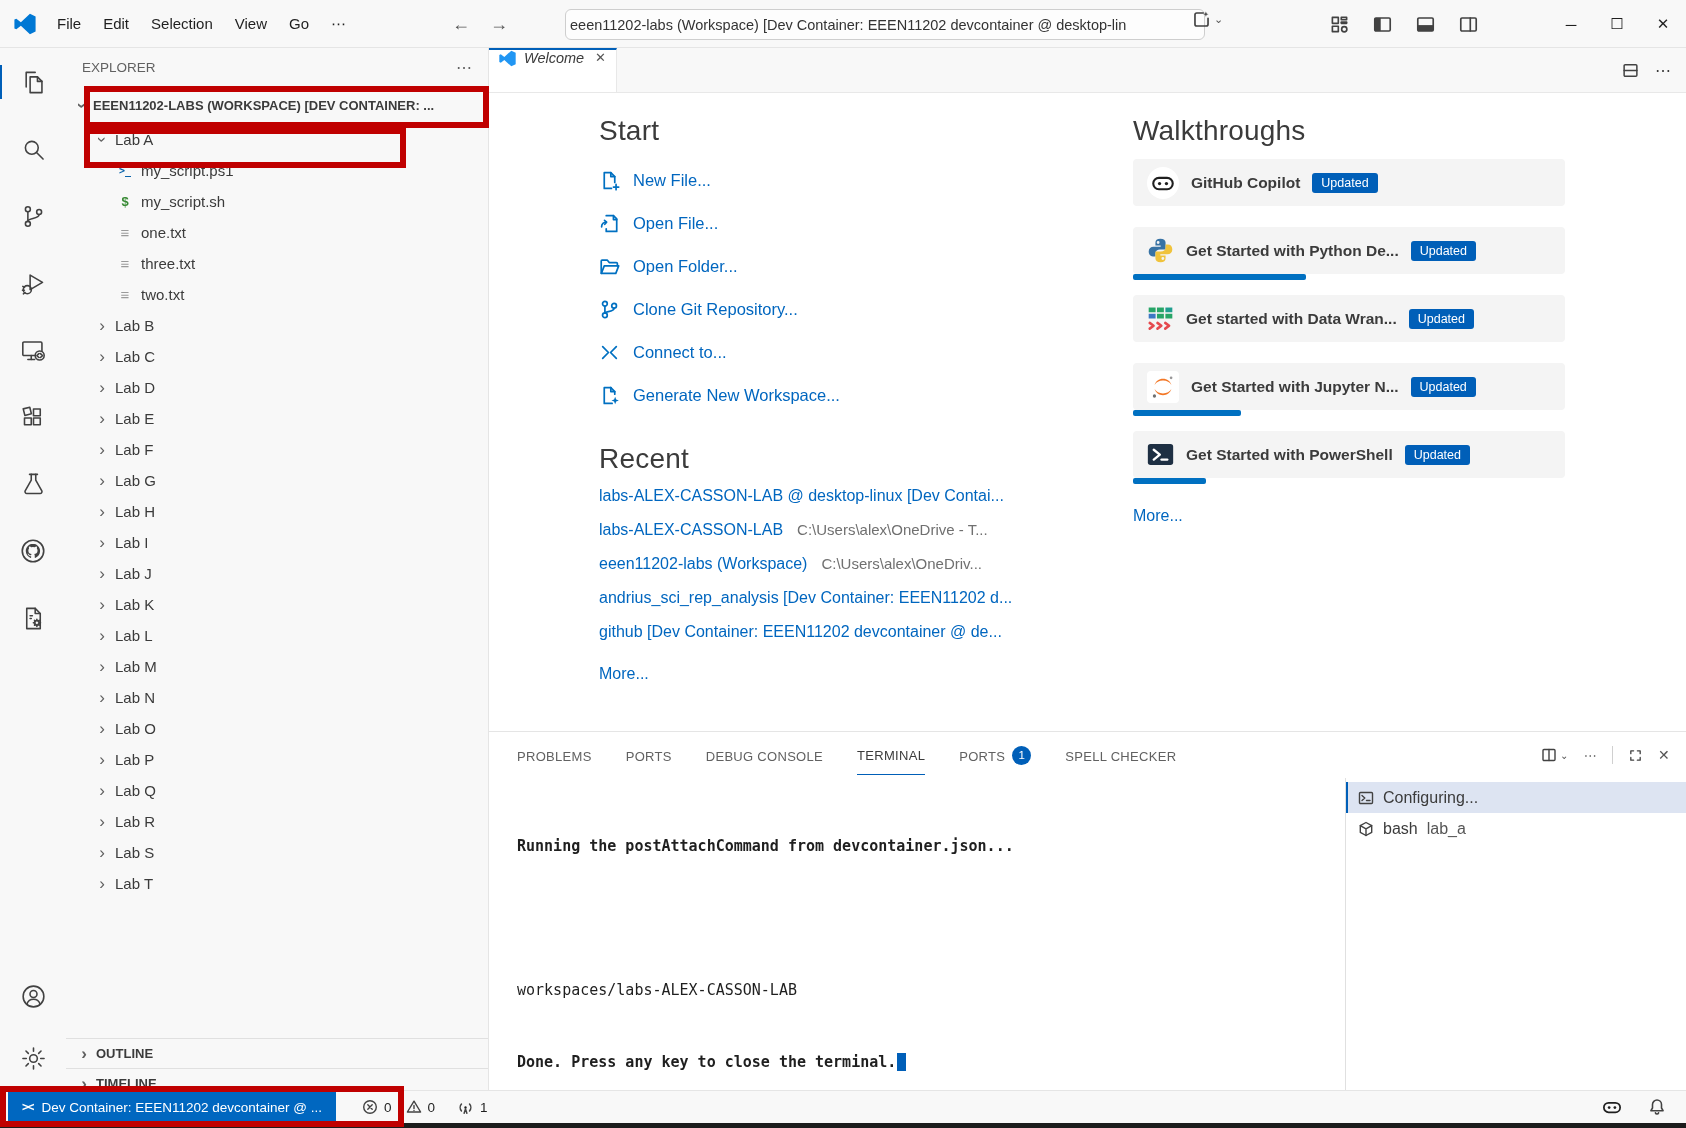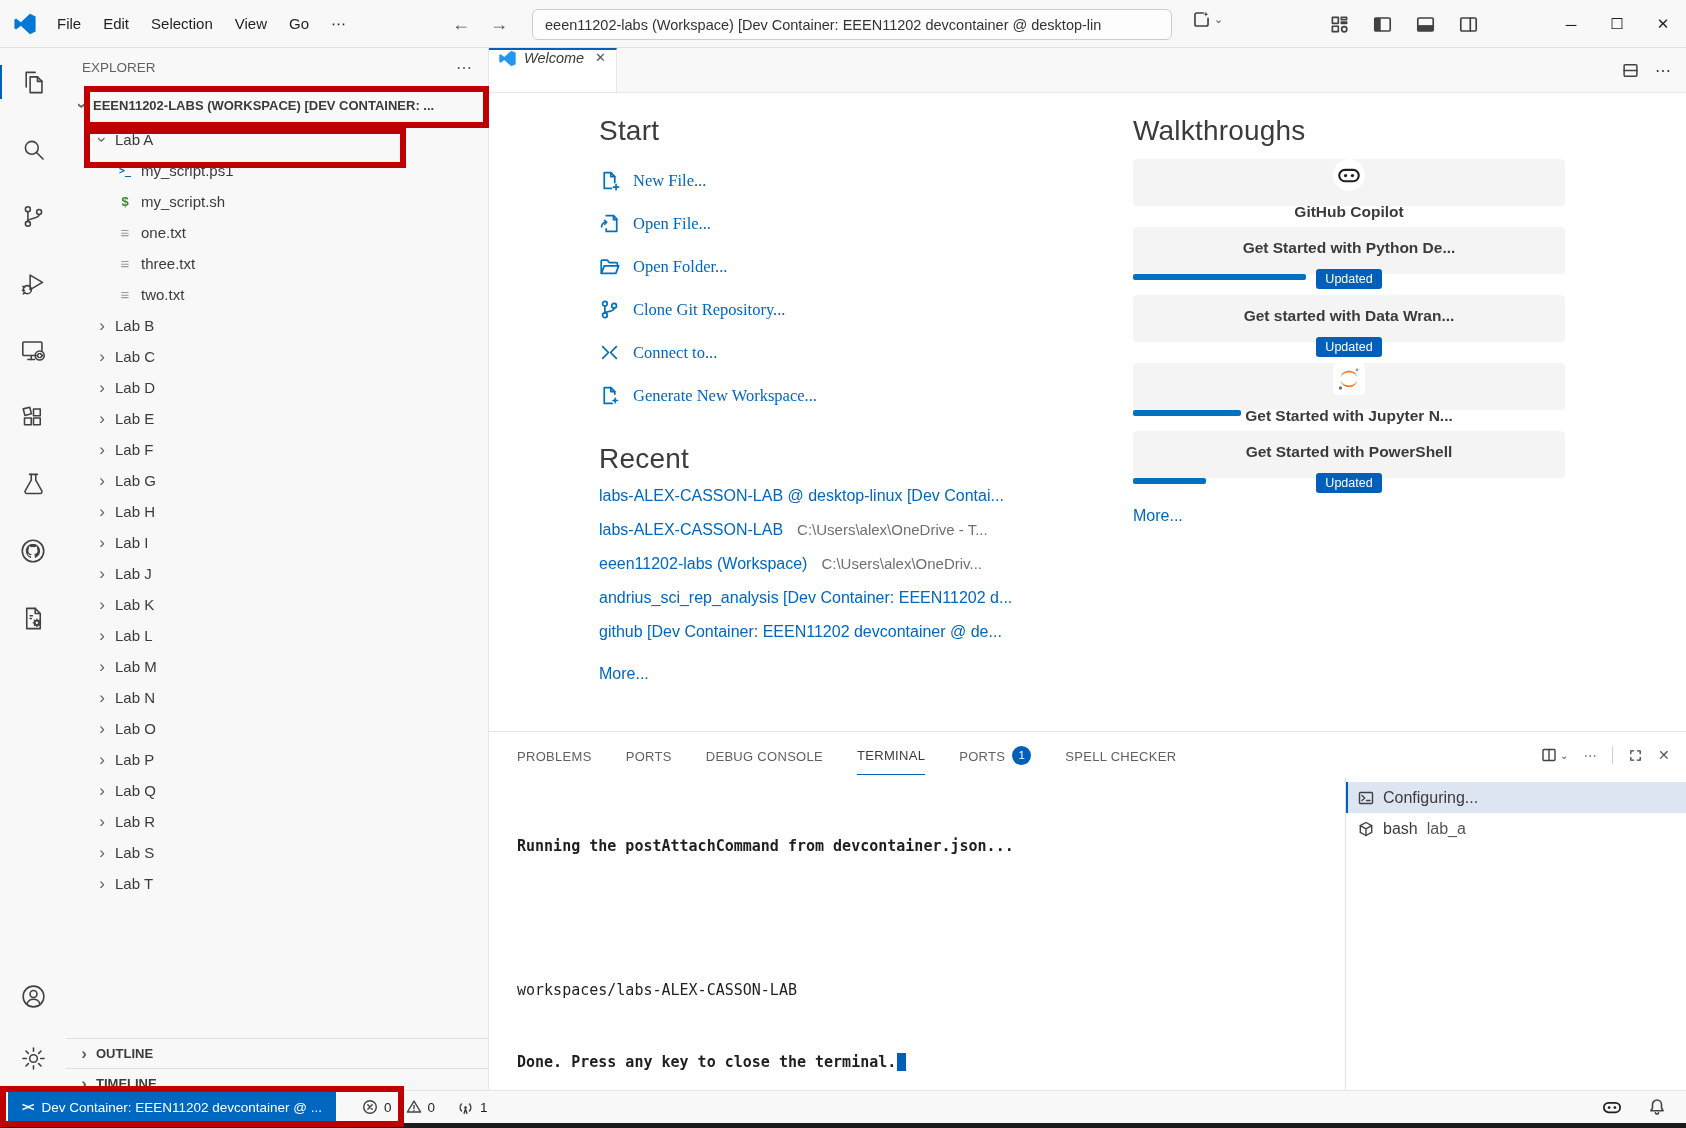--- a/index.html
+++ b/index.html
@@ -8,22 +8,22 @@
   .app { position:relative; width:1686px; height:1128px; background:#eab308; overflow:hidden; }
 
   
   .titlebar { position:absolute; top:0; left:0; right:0; height:48px; background:#f8f8f8;
     border-bottom:1px solid #e5e5e5; display:flex; align-items:center; z-index:5; }
   .tb-logo { margin:0 10px 0 14px; display:flex; }
   .menu { display:flex; align-items:center; font-size:15px; color:#1f1f1f; }
   .menu-item { padding:4px 11px; border-radius:5px; cursor:default; }
   .nav-arrows { position:absolute; left:452px; top:0; height:48px; display:flex; align-items:center; gap:20px;
     font-size:18px; color:#555; }
-  .cmd-center { position:absolute; left:532px; top:9px; width:640px; height:31px; background:#fdfdfd;
-    border:1px solid #cecece; border-radius:6px; display:flex; align-items:center; padding:0 12px;
+  .cmd-center { position:absolute; left:565px; top:9px; width:640px; height:31px; background:#fdfdfd;
+    border:1px solid #cecece; border-radius:6px; display:flex; align-items:center; padding:0 4px;
     font-size:14.5px; color:#333; overflow:hidden; white-space:nowrap; }
   .copilot-chip { position:absolute; left:1192px; top:10px; display:flex; align-items:center; gap:3px; color:#3b3b3b; }
   .layout-icons { position:absolute; right:208px; top:0; height:48px; display:flex; align-items:center; gap:24px; }
   .win-controls { position:absolute; right:0; top:0; height:48px; display:flex; }
   .win-btn { width:46px; height:48px; display:flex; align-items:center; justify-content:center; font-size:15px; color:#1f1f1f; }
 
   
   .main { position:absolute; top:48px; left:0; right:0; bottom:38px; display:flex; }
 
   
@@ -61,28 +61,28 @@
   .tab { width:128px; background:#fff; border-right:1px solid #e8e8e8; border-top:2px solid #005fb8;
     display:flex; align-items:flex-start; gap:8px; padding:0 10px; font-style:italic; font-size:14.5px; color:#3b3b3b; }
   .tab .close { margin-left:auto; font-style:normal; font-size:13px; color:#555; }
   .editor-actions { position:absolute; right:14px; top:0; height:45px; display:flex; align-items:center; gap:16px; color:#3b3b3b; }
 
   
   .welcome { flex:1; display:flex; padding-left:110px; overflow:hidden; }
   .col-left { width:470px; flex:none; }
   .col-right { width:432px; margin-left:64px; flex:none; }
   h1.wt { font-size:28px; font-weight:400; color:#3b3b3b; margin:22px 0 12px; letter-spacing:.2px; }
-  .start-item { display:flex; align-items:center; gap:13px; height:43px; color:#0066bf; font-size:16.5px; cursor:pointer;font-family:Liberation Serif, serif; }
+  .start-item { display:flex; align-items:center; gap:13px; height:43px; color:#0066bf; font-size:16.5px; cursor:pointer; }
   .blue-ic { stroke:#0070c1; fill:none; stroke-width:1.3; stroke-linecap:round; stroke-linejoin:round; }
   .recent-item { height:34px; display:flex; align-items:baseline; gap:14px; font-size:16px; white-space:nowrap; overflow:hidden; }
   .recent-item a { color:#0066bf; text-decoration:none; cursor:pointer; }
   .recent-path { color:#707070; font-size:15px; }
   .more-link { color:#0066bf; font-size:16px; height:34px; display:flex; align-items:center; cursor:pointer; }
   .card { position:relative; height:47px; background:#f4f4f4; border-radius:4px; margin-bottom:21px;
-    display:flex; align-items:center; gap:12px; padding:0 14px;flex-direction:column; }
+    display:flex; align-items:center; gap:12px; padding:0 14px; }
   .card-title { font-weight:700; font-size:15.5px; color:#3b3b3b; white-space:nowrap; }
   .badge { background:#005fb8; color:#fff; font-size:12.5px; padding:3px 9px; border-radius:3px; font-weight:400; }
   .progress { position:absolute; left:0; bottom:-6px; height:6px; background:#0070c1; border-radius:2px; }
   .cicon-wrap { width:32px; height:32px; border-radius:50%; background:#fff; display:flex; align-items:center; justify-content:center; flex:none; }
 
   
   .panel { height:359px; border-top:1px solid #e5e5e5; display:flex; flex-direction:column; flex:none; }
   .panel-tabs { height:46px; display:flex; align-items:center; padding-left:28px; gap:34px;
     font-size:13px; color:#616161; letter-spacing:.3px; position:relative; flex:none; }
   .ptab { padding:13px 0 11px; cursor:pointer; }

